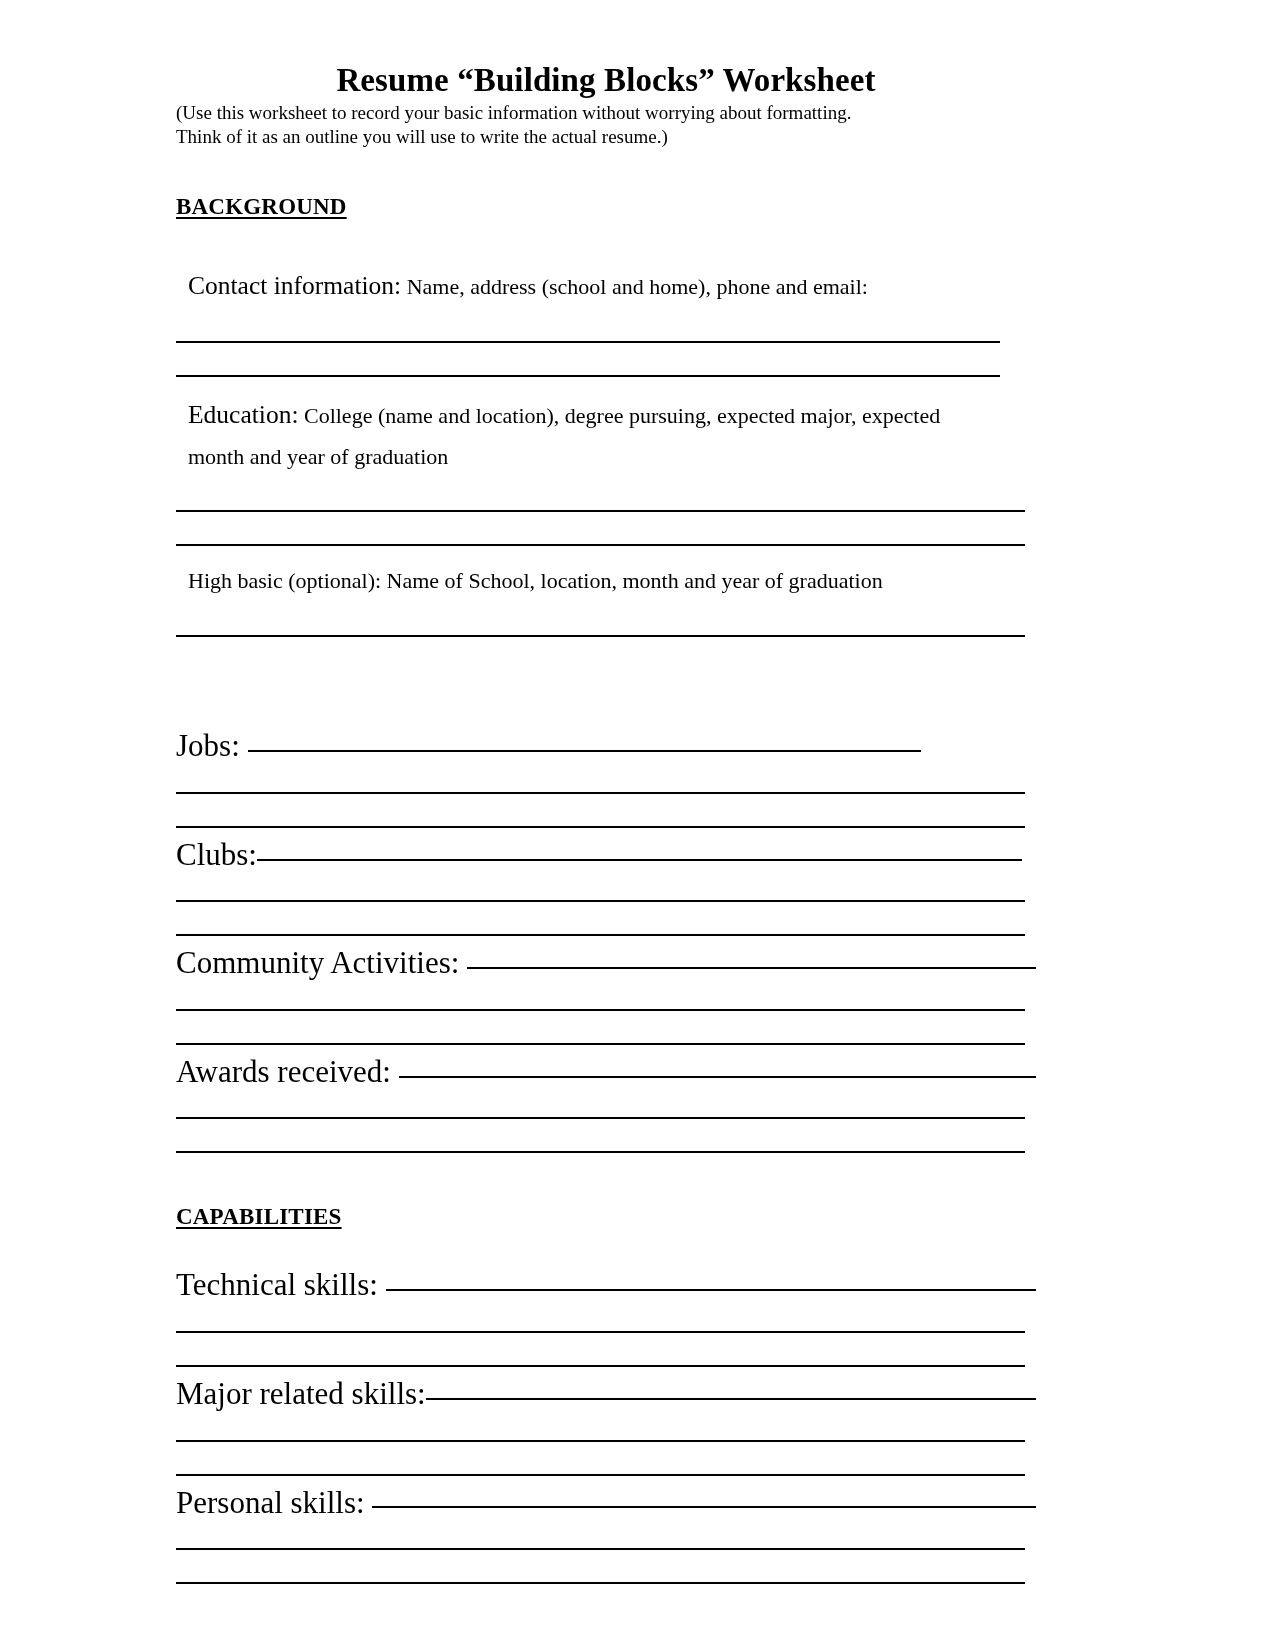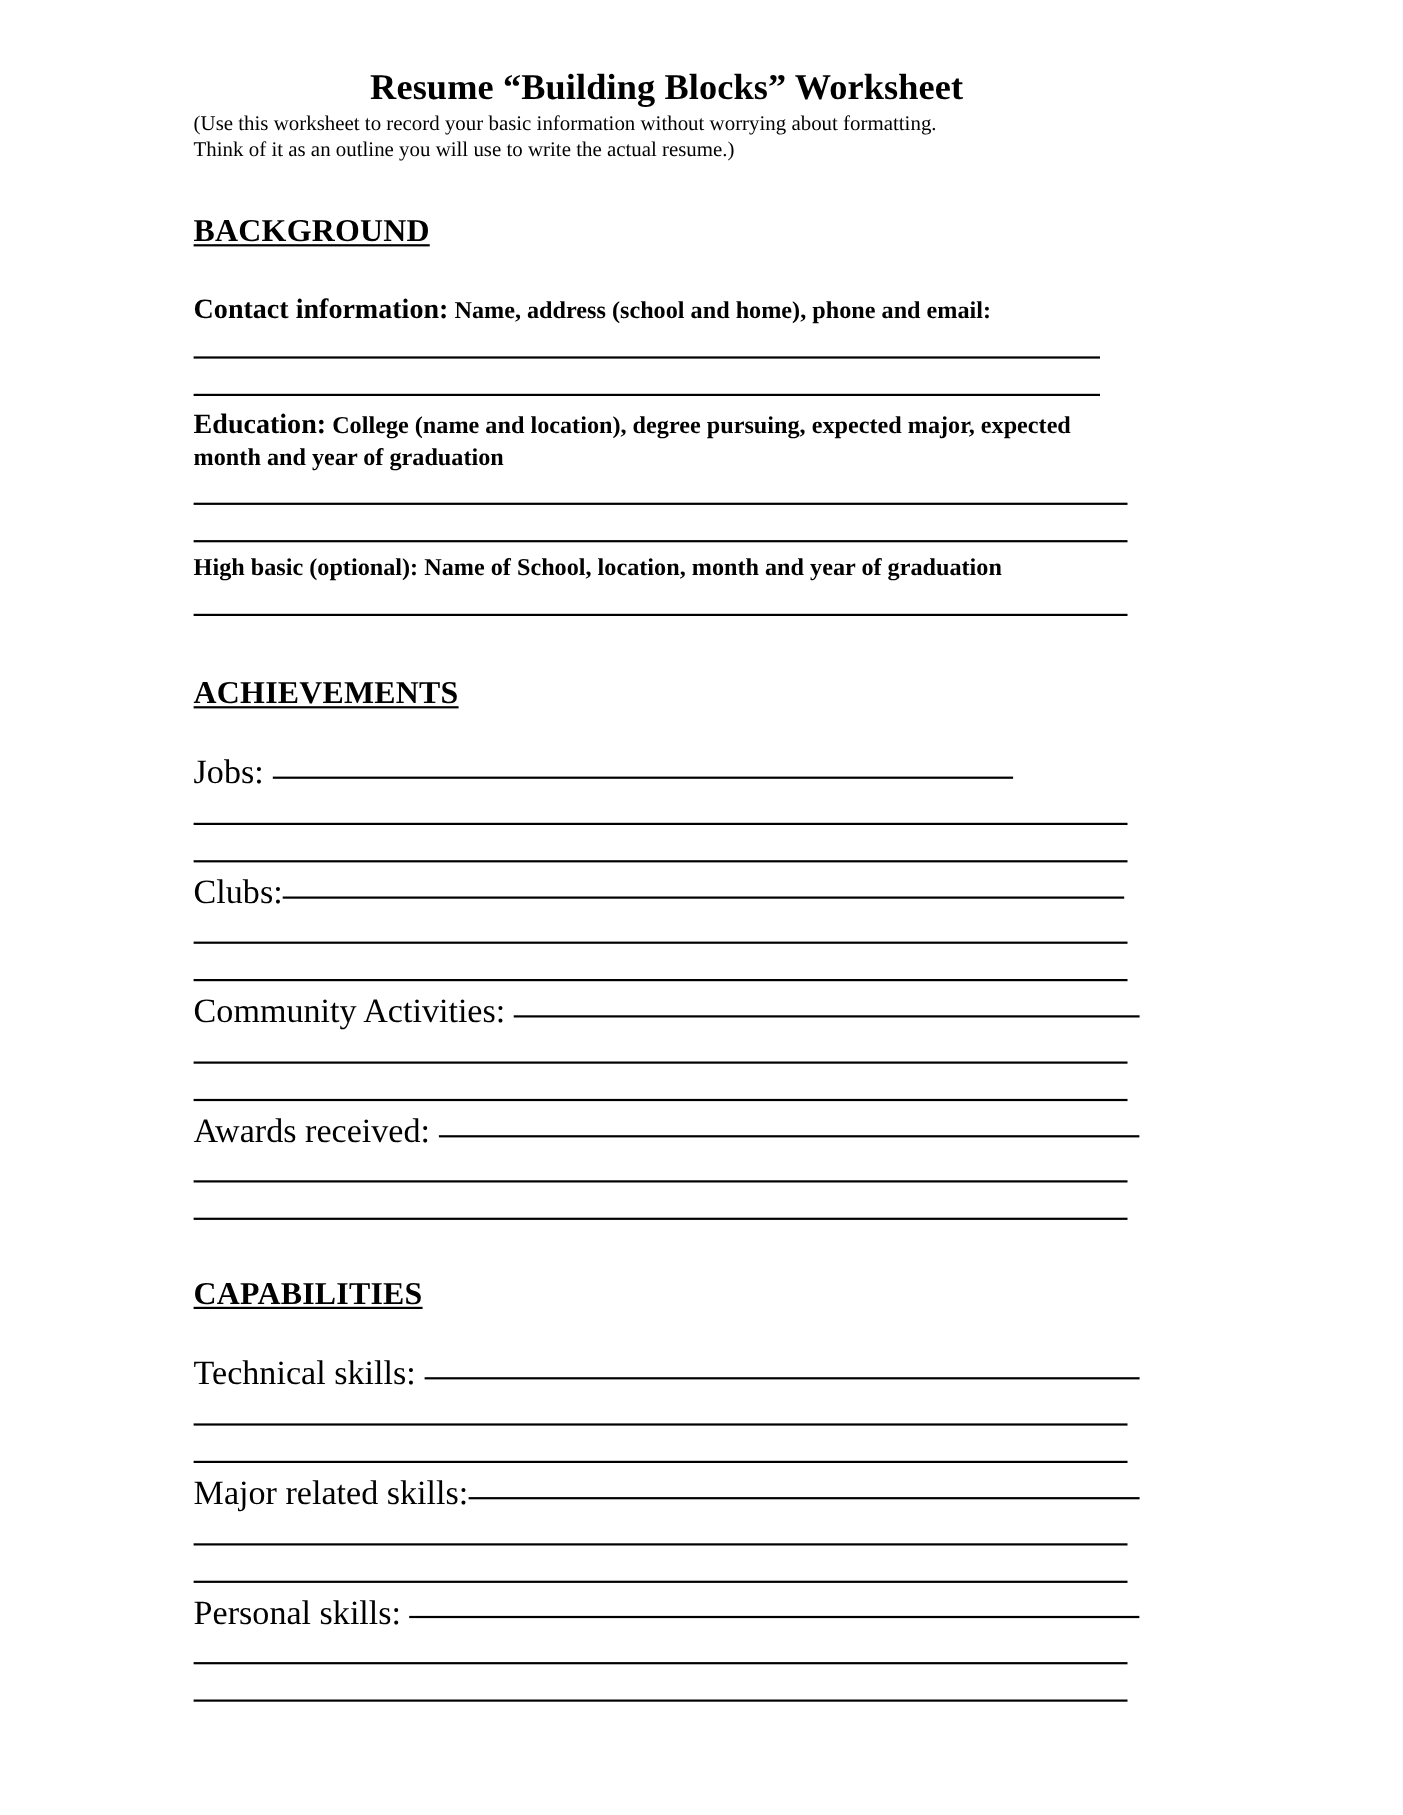--- a/index.html
+++ b/index.html
@@ -40,21 +40,21 @@
   }
   .doc-subtitle {
     font-size: 19px;
     line-height: 1.28;
     margin: 0;
     text-align: left;
   }
 
   
   .section-heading {
-    font-size: 29px;
+    font-size: 23px;
     font-weight: bold;
     text-decoration: underline;
     text-underline-offset: 3px;
     margin: 0;
     letter-spacing: 0.2px;
   }
 
   
   .sp-title-to-bg  { height: 44px; }
   .sp-bg-to-first  { height: 37px; }
@@ -67,23 +67,22 @@
     line-height: 1.18;
     white-space: nowrap;
     margin: 0;
     overflow: hidden;
   }
   .label-big   { font-size: 31px; }
 
   .prose {
     font-size: 22px;
     line-height: 1.30;
-    margin: 0;
+    margin: 12px;
     max-width: 852px;
-    font-weight: bold;
   }
   .prose .lead { font-size: 25.5px; }
 
   
   .rule {
     display: block;
     border-bottom: 2.2px solid #000;
     height: 0;
   }
   .rule-row {
@@ -148,21 +147,20 @@
 
     <p class="prose">
       <span>High basic (optional):</span><span> Name of School, location, month and year of graduation</span>
     </p>
     <div class="rule-row">
       <span class="rule w-full"></span>
     </div>
 
     <div class="sp-sec-gap"></div>
 
-    <h2 class="section-heading">ACHIEVEMENTS</h2>
 
     <div class="sp-bg-to-first"></div>
 
     <p class="field-row">
       <span class="label-big">Jobs: </span><span class="inline-rule" style="width:673px"></span>
     </p>
     <div class="rule-row">
       <span class="rule w-full"></span>
     </div>
     <div class="rule-row tight">

